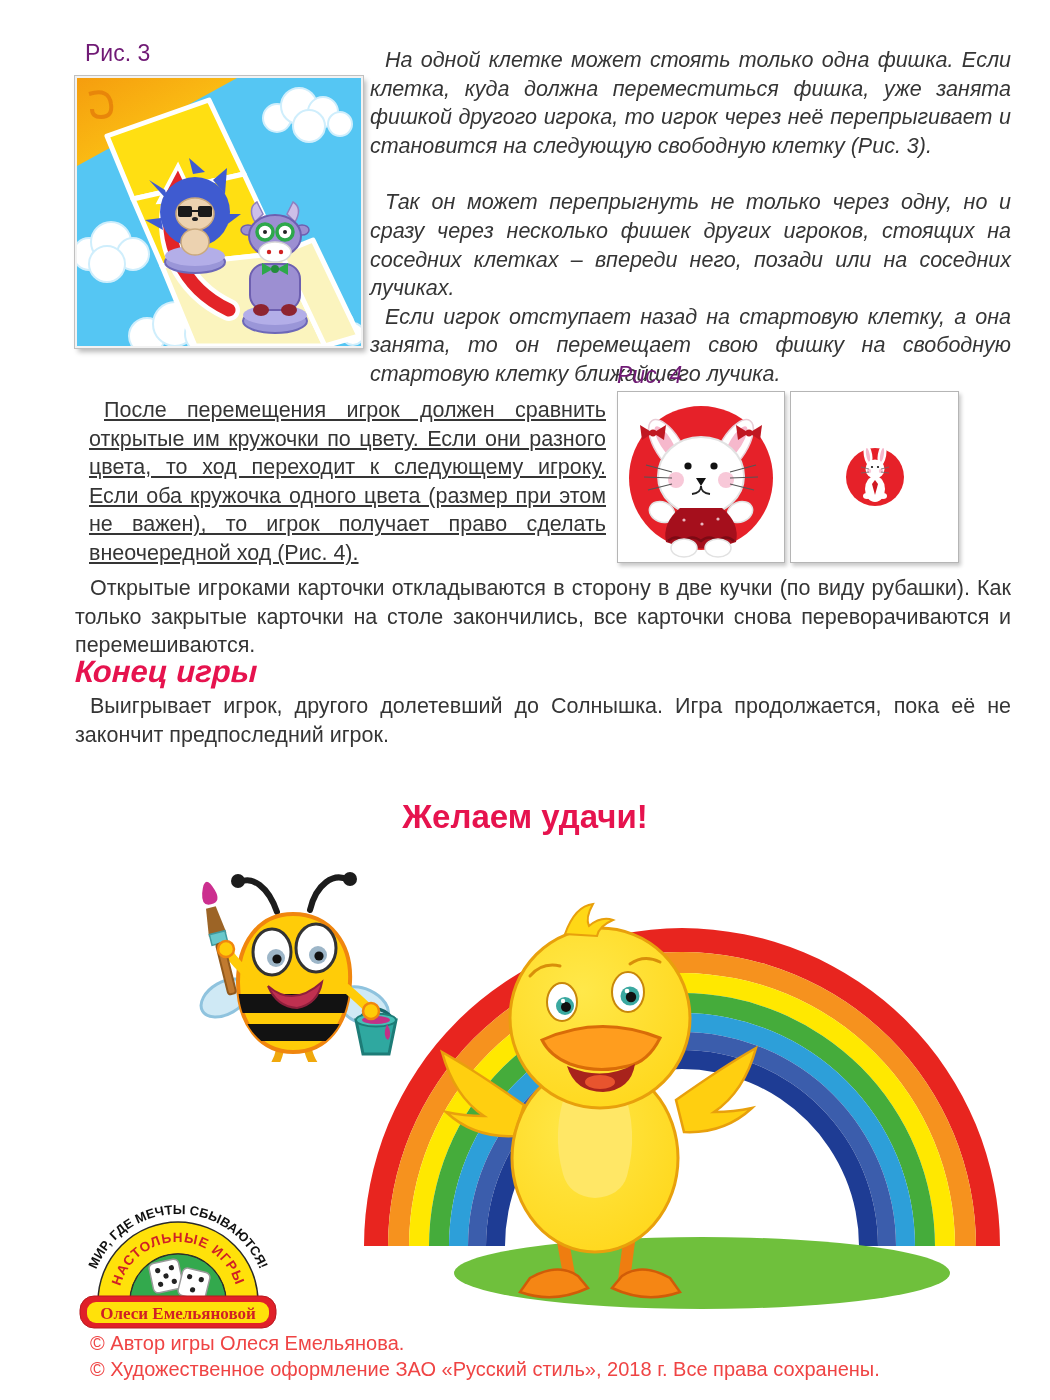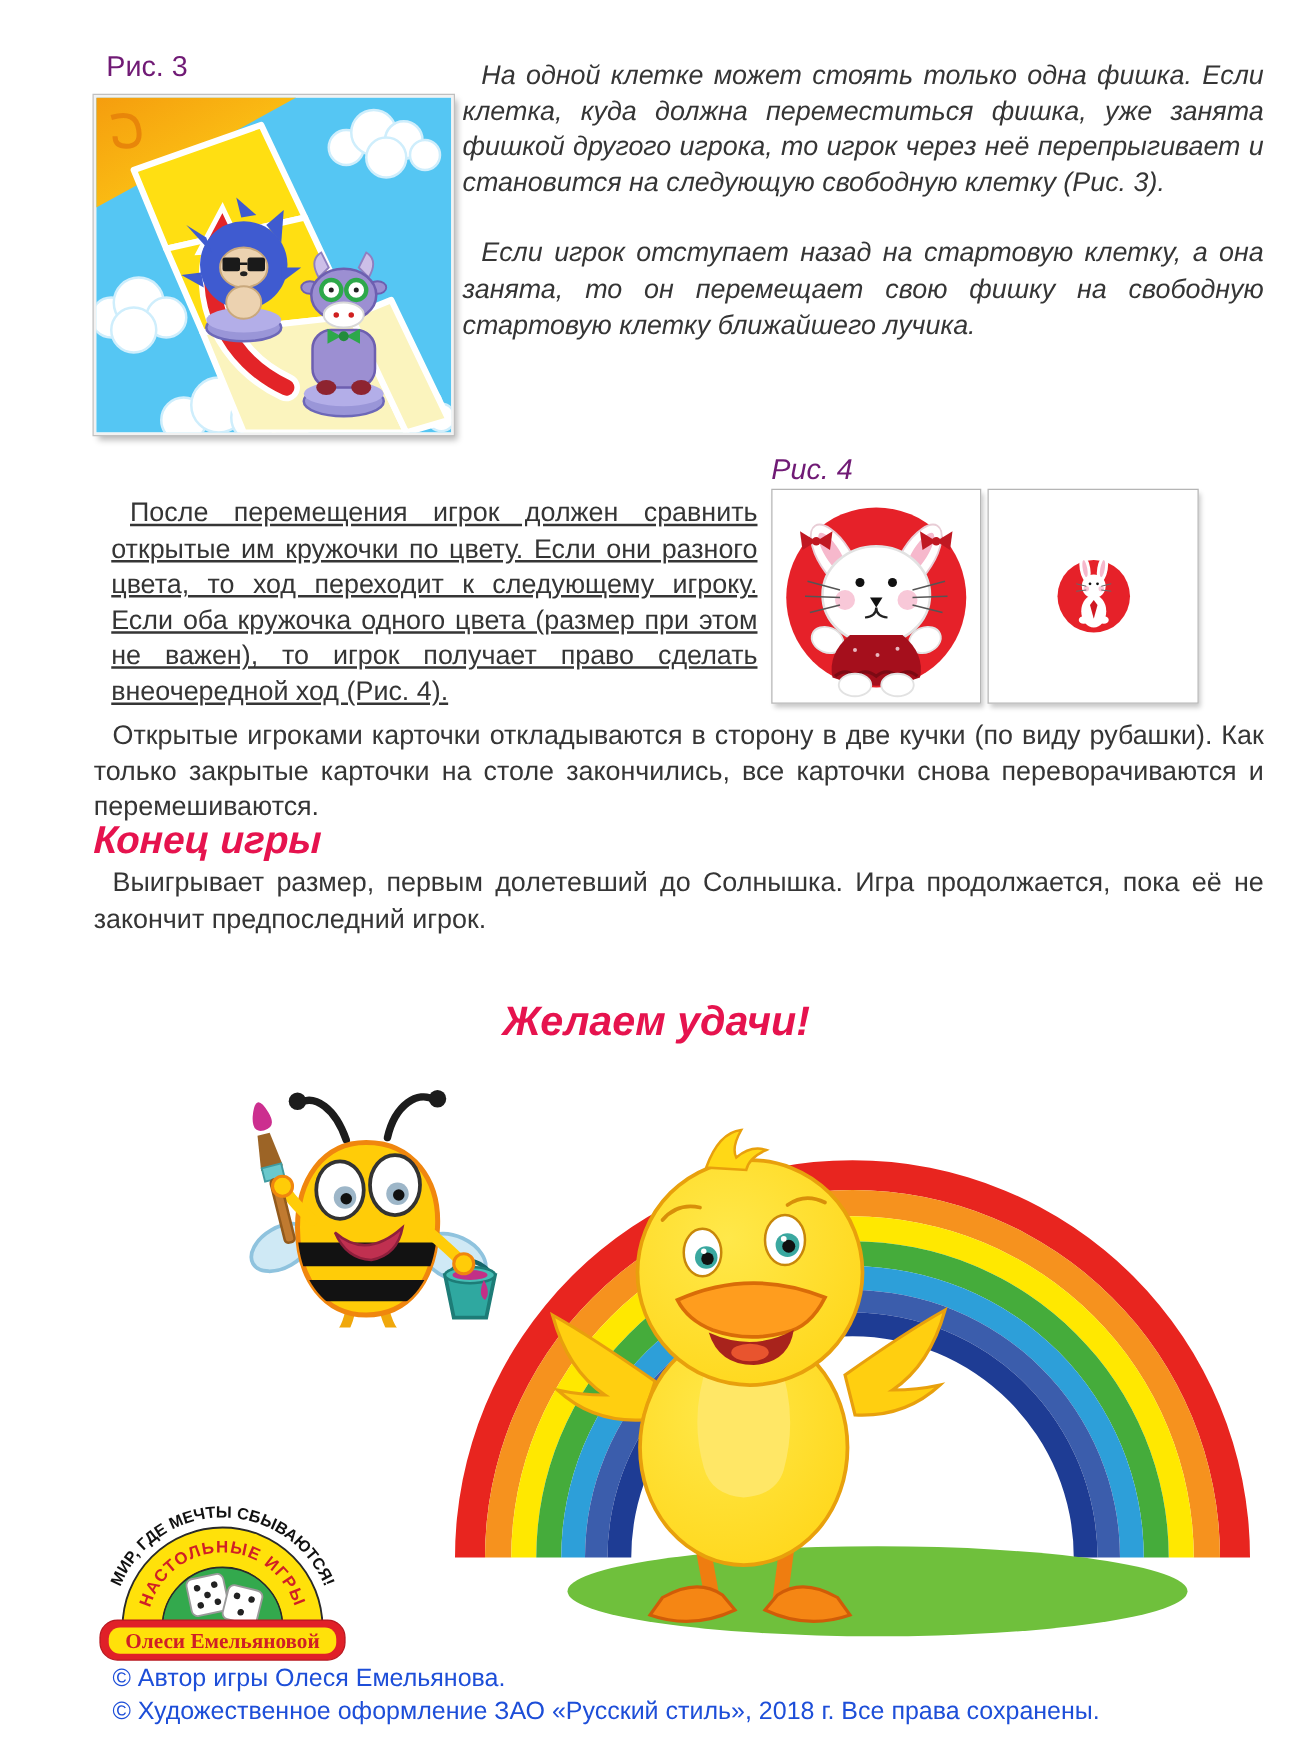--- a/index.html
+++ b/index.html
@@ -6,22 +6,22 @@
   body{
     width:1050px;height:1400px;position:relative;background:#ffffff;
     font-family:"Liberation Sans", sans-serif;color:#353535;overflow:hidden;
   }
   .abs{position:absolute;}
   .para{font-size:21.5px;line-height:28.6px;text-align:justify;text-indent:15px;margin:0;}
   .fig-label{font-size:23px;color:#701a75;}
   .framed{border:2px solid #f2f2f2;outline:1px solid #c0c0c0;box-shadow:3px 4px 5px rgba(0,0,0,.28);}
   .card{background:#fff;border:1px solid #b5b5b5;box-shadow:2px 3px 4px rgba(0,0,0,.22);}
   .h-end{font-size:31px;font-weight:bold;font-style:italic;color:#e6134e;transform:skewX(-2deg);transform-origin:left;}
-  .wish{width:1050px;text-align:center;font-size:33px;font-weight:bold;font-style:italic;color:#e6134e;}
-  .footer-line{font-size:20px;color:#1d4ed8;}
+  .wish{width:1050px;text-align:center;font-size:33px;font-weight:bold;color:#e6134e;}
+  .footer-line{font-size:20px;color:#ef4444;}
   svg{display:block;}
 </style>
 </head>
 <body>
 
 <div class="abs fig-label" style="left:85px;top:40px;">Рис. 3</div>
 
 <div class="abs framed" style="left:75px;top:76px;width:284px;height:268px;">
   <svg width="284" height="268" viewBox="0 0 284 268">
     <defs>
@@ -114,20 +114,21 @@
       <circle cx="6" cy="-12" r="2.2" fill="#d02020"></circle>
       <polygon points="-13,-1 -2,5 -13,11" fill="#2da84a"></polygon>
       <polygon points="13,-1 2,5 13,11" fill="#2da84a"></polygon>
       <circle cx="0" cy="5" r="4" fill="#238c3c"></circle>
     </g>
   </svg>
 </div>
 
 <div class="abs" style="left:370px;top:46px;width:641px;font-style:italic;">
   <p class="para" style="margin-bottom:28px;">На одной клетке может стоять только одна фишка. Если клетка, куда должна переместиться фишка, уже занята фишкой другого игрока, то игрок через неё перепрыгивает и становится на следующую свободную клетку (Рис. 3).</p>
+  <p class="para">Так он может перепрыгнуть не только через одну, но и сразу через несколько фишек других игроков, стоящих на соседних клетках – впереди него, позади или на соседних лучиках.</p>
   <p class="para">Если игрок отступает назад на стартовую клетку, а она занята, то он перемещает свою фишку на свободную стартовую клетку ближайшего лучика.</p>
 </div>
 
 <div class="abs fig-label" style="left:617px;top:362px;font-style:italic;">Рис. 4</div>
 
 <div class="abs card" style="left:617px;top:391px;width:166px;height:170px;">
   <svg width="166" height="170" viewBox="0 0 166 170">
     <circle cx="83" cy="86" r="72" fill="#e62129"></circle>
     <g>
       <g transform="rotate(-32 50 54)">
@@ -209,21 +210,21 @@
   <p class="para">После перемещения игрок должен сравнить открытые им кружочки по цвету. Если они разного цвета, то ход переходит к следующему игроку. Если оба кружочка одного цвета (размер при этом не важен), то игрок получает право сделать внеочередной ход (Рис. 4).</p>
 </div>
 
 <div class="abs" style="left:75px;top:574px;width:936px;">
   <p class="para">Открытые игроками карточки откладываются в сторону в две кучки (по виду рубашки). Как только закрытые карточки на столе закончились, все карточки снова переворачиваются и перемешиваются.</p>
 </div>
 
 <div class="abs h-end" style="left:75px;top:654px;">Конец игры</div>
 
 <div class="abs" style="left:75px;top:692px;width:936px;">
-  <p class="para">Выигрывает размер, первым долетевший до Солнышка. Игра продолжается, пока её не закончит предпоследний игрок.</p>
+  <p class="para">Выигрывает игрок, другого долетевший до Солнышка. Игра продолжается, пока её не закончит предпоследний игрок.</p>
 </div>
 
 <div class="abs wish" style="left:0px;top:798px;">Желаем удачи!</div>
 
 <div class="abs" style="left:180px;top:856px;">
   <svg width="222" height="206" viewBox="0 0 222 206">
     <defs>
       <clipPath id="beeBody">
           <path d="M 113 58 C 150 58 172 88 170 126 C 168 170 146 196 113 196 C 80 196 58 168 58 126 C 58 88 78 58 113 58 Z"></path>
         </clipPath>

